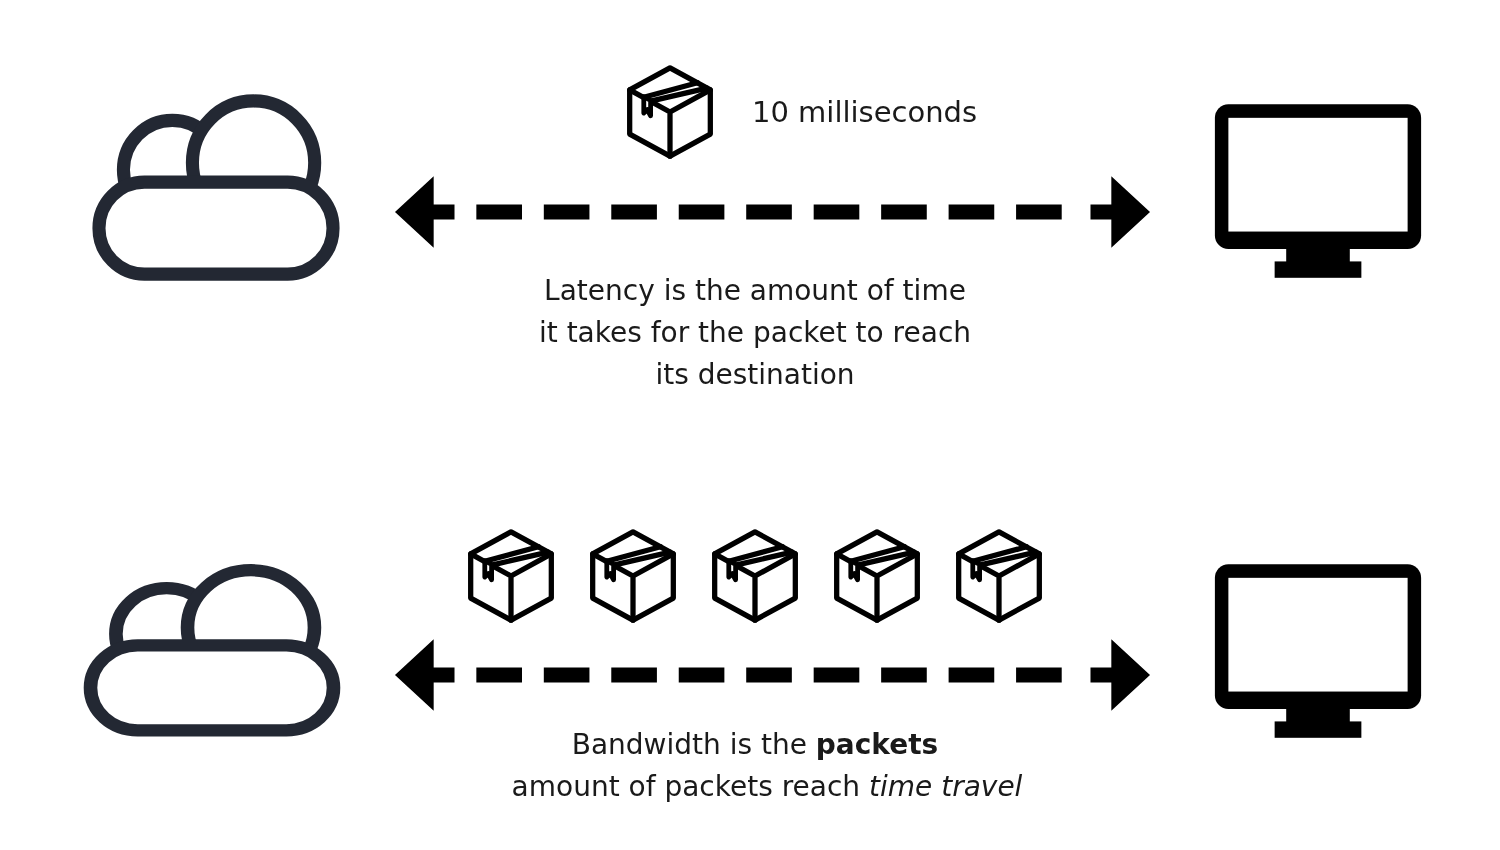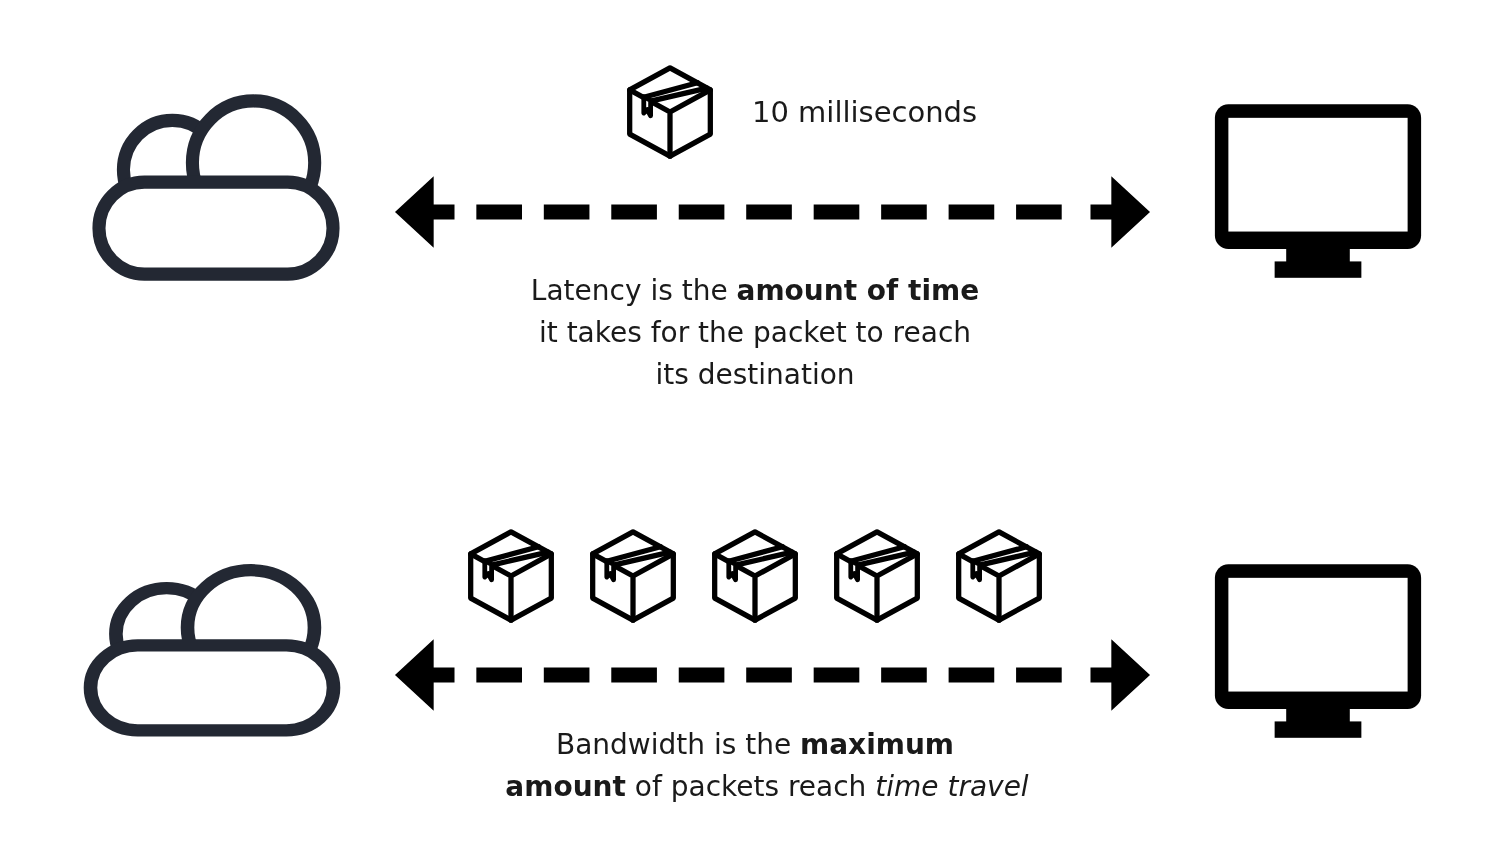--- a/index.html
+++ b/index.html
@@ -97,21 +97,21 @@
           <use href="#sym-package"></use>
         </svg>
       </div>
       <span class="time-label">10 milliseconds</span>
     </div>
 
     <svg class="abs arrow-icon" style="left:393px; top:172px;" width="759" height="80" viewBox="0 0 765 80">
       <use href="#sym-arrow"></use>
     </svg>
 
-    <div class="abs caption" style="left:455px; top:270px;"><span>Latency is the </span><span style="font-weight: 700;">amount of time</span><span>
+    <div class="abs caption" style="left:455px; top:270px;"><span>Latency is the </span><span style="font-weight: 400;">amount of time</span><span>
 it takes for the packet to reach
 its destination</span></div>
 
     <svg class="abs monitor-icon" style="left:1212px; top:98px;" width="212" height="190" viewBox="0 0 220 190">
       <use href="#sym-monitor"></use>
     </svg>
   </section>
 
   <section>
     <svg class="abs cloud-icon" style="left:76px; top:549px;" width="272" height="196" viewBox="0 0 300 240" preserveAspectRatio="none">
@@ -133,21 +133,21 @@
       </svg>
         <svg class="package-icon" viewBox="0 0 100 100">
         <use href="#sym-package"></use>
       </svg>
       </div>
 
     <svg class="abs arrow-icon" style="left:393px; top:635px;" width="759" height="80" viewBox="0 0 765 80">
       <use href="#sym-arrow"></use>
     </svg>
 
-    <div class="abs caption" style="left:455px; top:724px;"><span>Bandwidth is the </span><span style="font-weight: 700;">maximum</span><span>
-</span><span style="font-weight: 700; margin-left: 24px;">amount</span><span> of packets reach </span><span style="font-style: italic;">time travel</span></div>
+    <div class="abs caption" style="left:455px; top:724px;"><span>Bandwidth is the </span><span style="font-weight: 700;">packets</span><span>
+</span><span style="font-weight: 400; margin-left: 24px;">amount</span><span> of packets reach </span><span style="font-style: italic;">time travel</span></div>
 
     <svg class="abs monitor-icon" style="left:1212px; top:558px;" width="212" height="190" viewBox="0 0 220 190">
       <use href="#sym-monitor"></use>
     </svg>
   </section>
 
 </div>
 
 </body></html>

